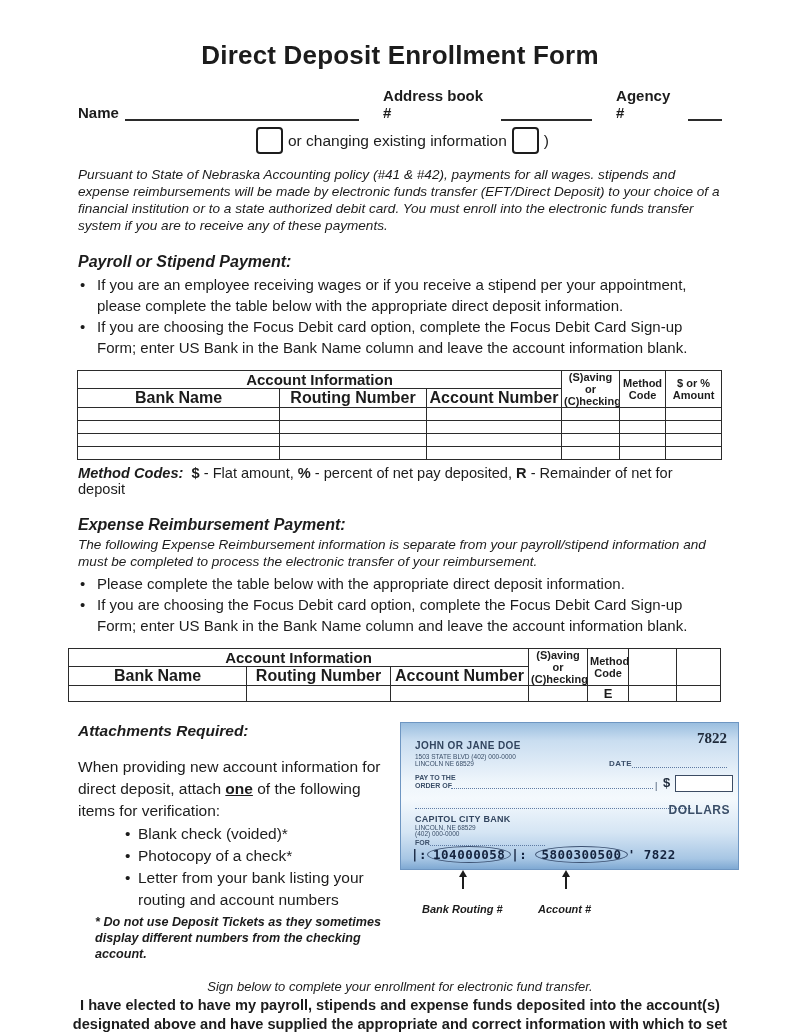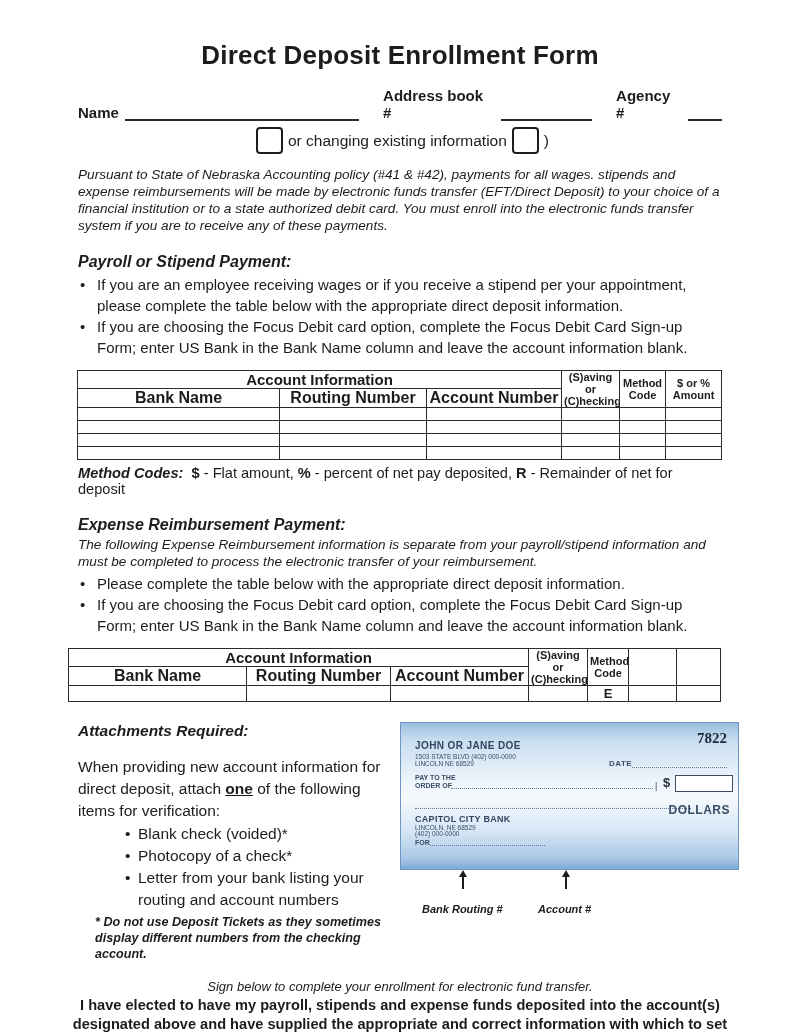--- a/index.html
+++ b/index.html
@@ -275,20 +275,23 @@
         <span class="dbox"></span>
         <span class="dollarline"></span>
         <span class="dollars">DOLLARS</span>
         <span class="bank">CAPITOL CITY BANK</span>
         <span class="bank1">LINCOLN, NE 68529</span>
         <span class="bank2">(402) 000-0000</span>
         <span class="forline">
           <span class="forlbl">FOR</span>
           <span class="dotline"></span>
         </span>
+        <span class="micr">
+          <span>|:</span><span class="oval">104000058</span><span>|:</span> <span class="oval">5800300500</span><span>'  7822</span>
+        </span>
       </div>
       <div class="check-labels">
         <span class="uarrow arrow1"></span>
         <span class="uarrow arrow2"></span>
         <span class="alabel alabel1">Bank Routing #</span>
         <span class="alabel alabel2">Account #</span>
       </div>
     </div>
   </div>
 

